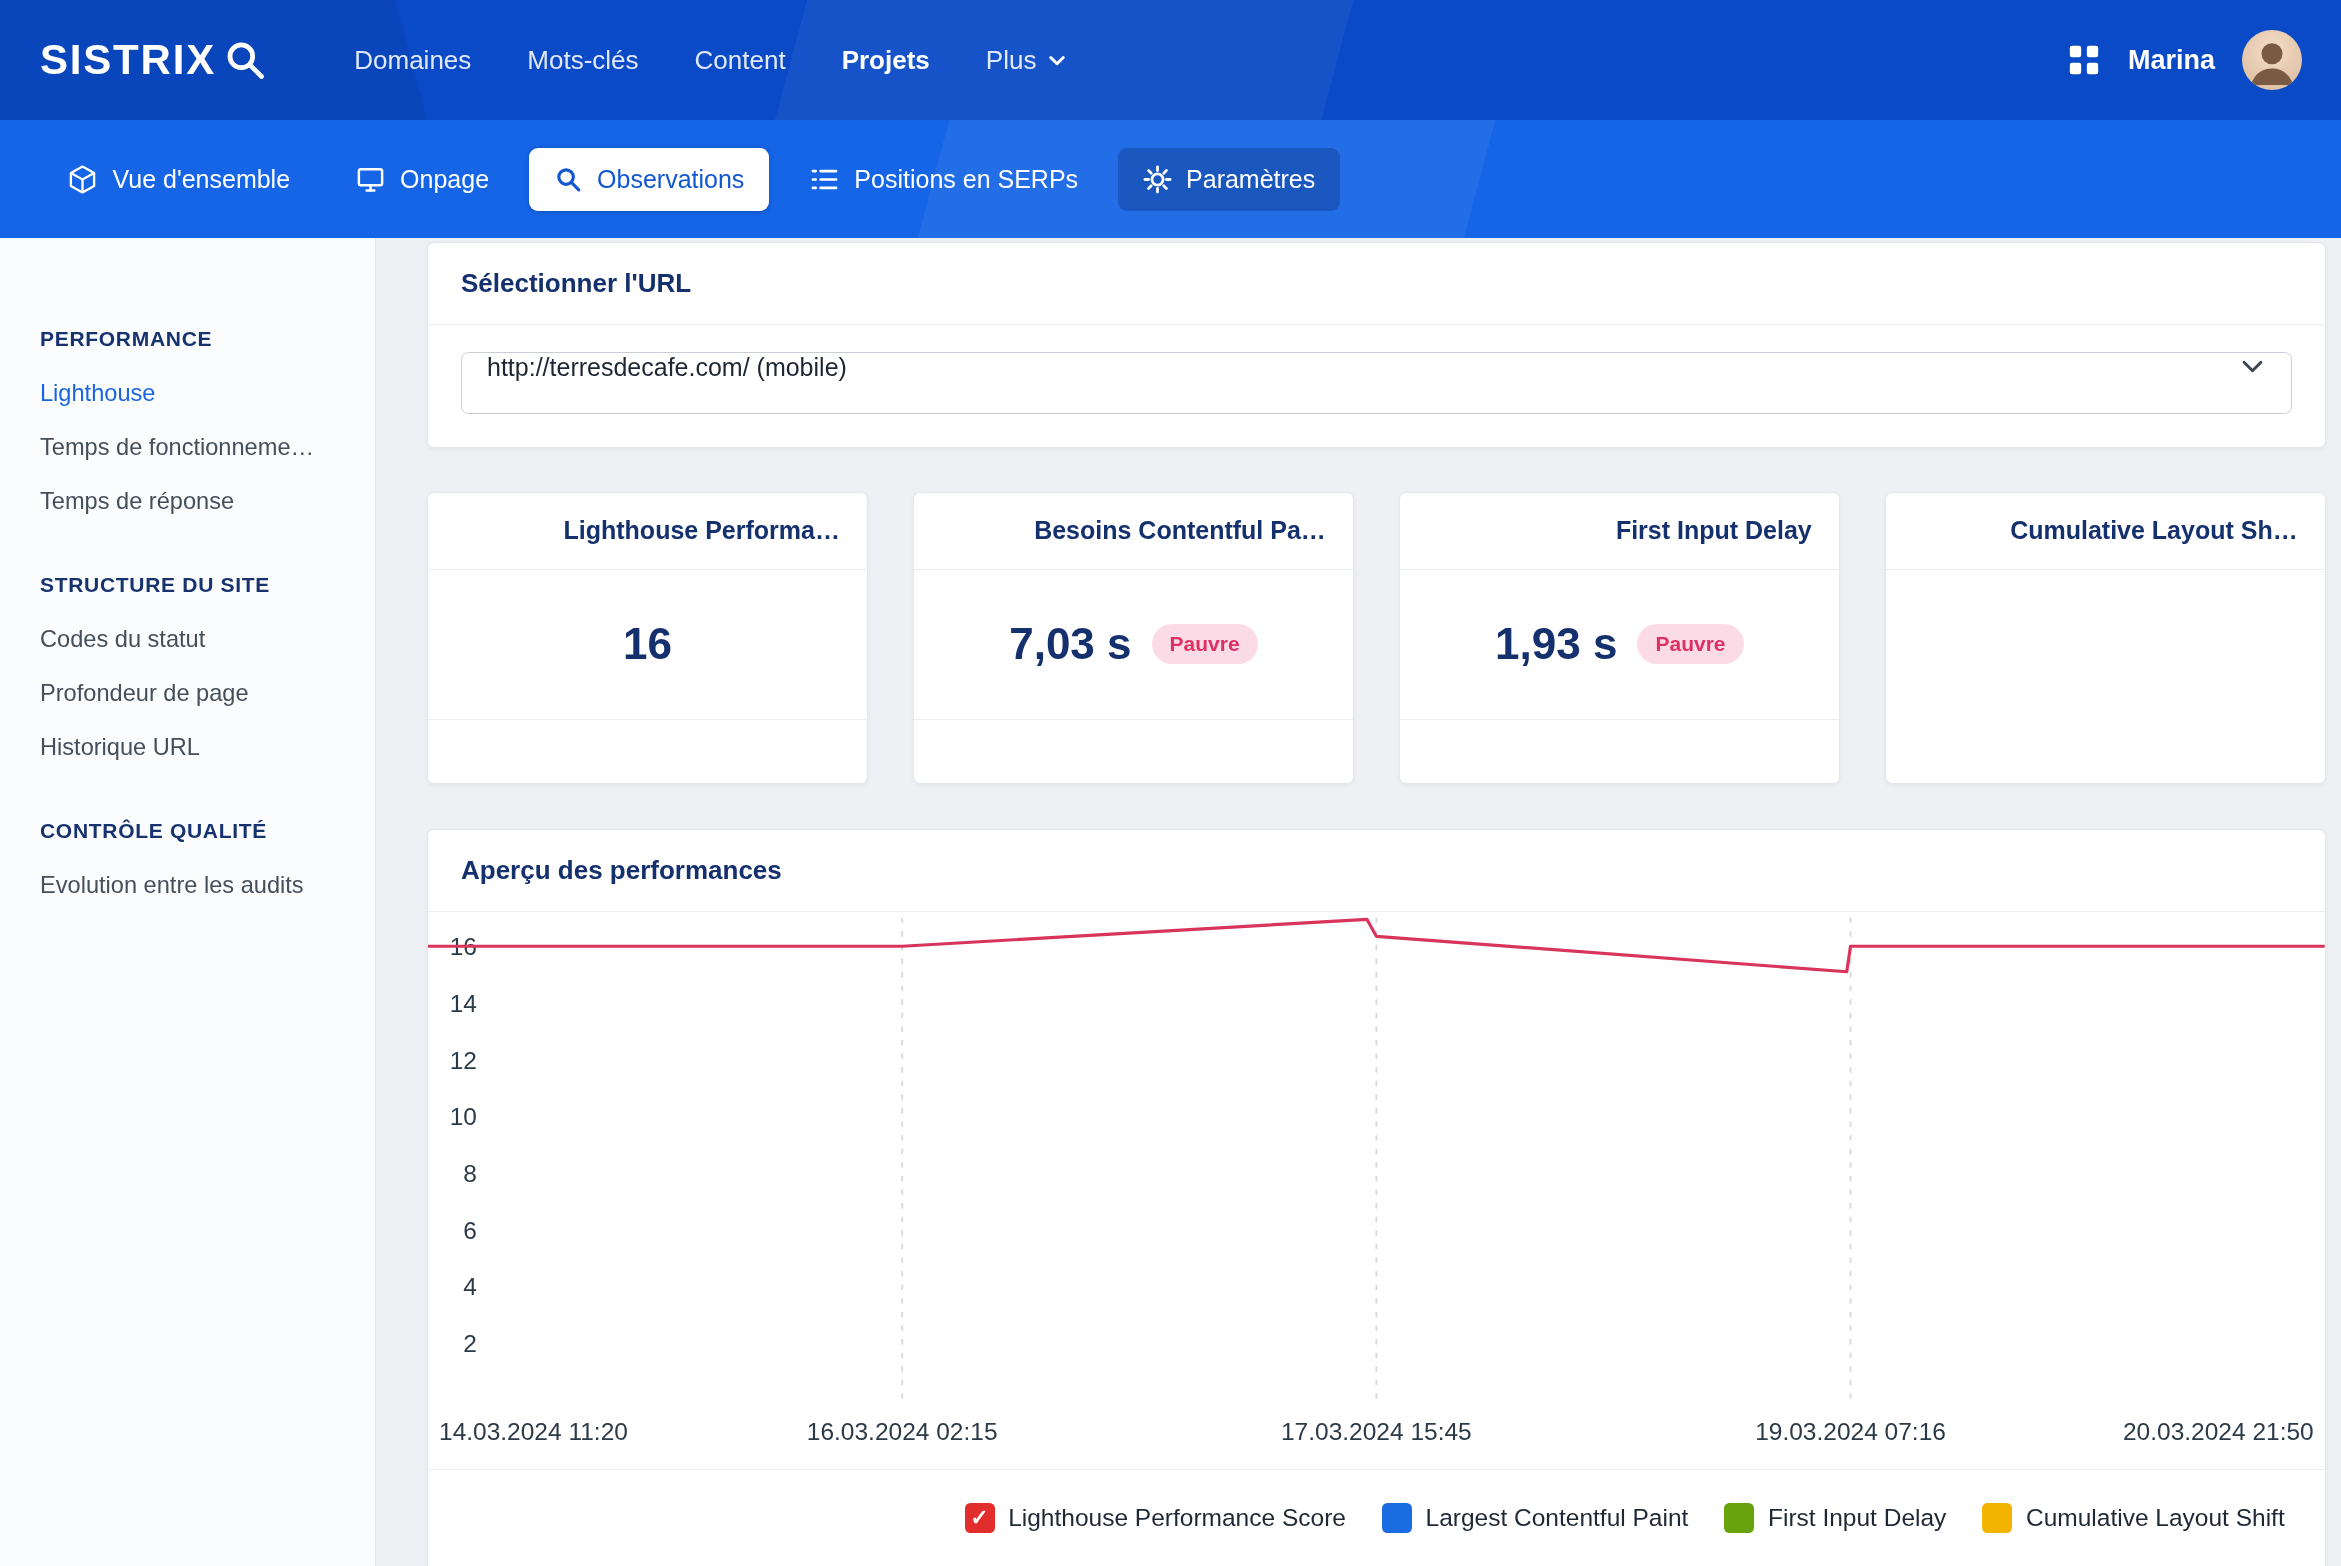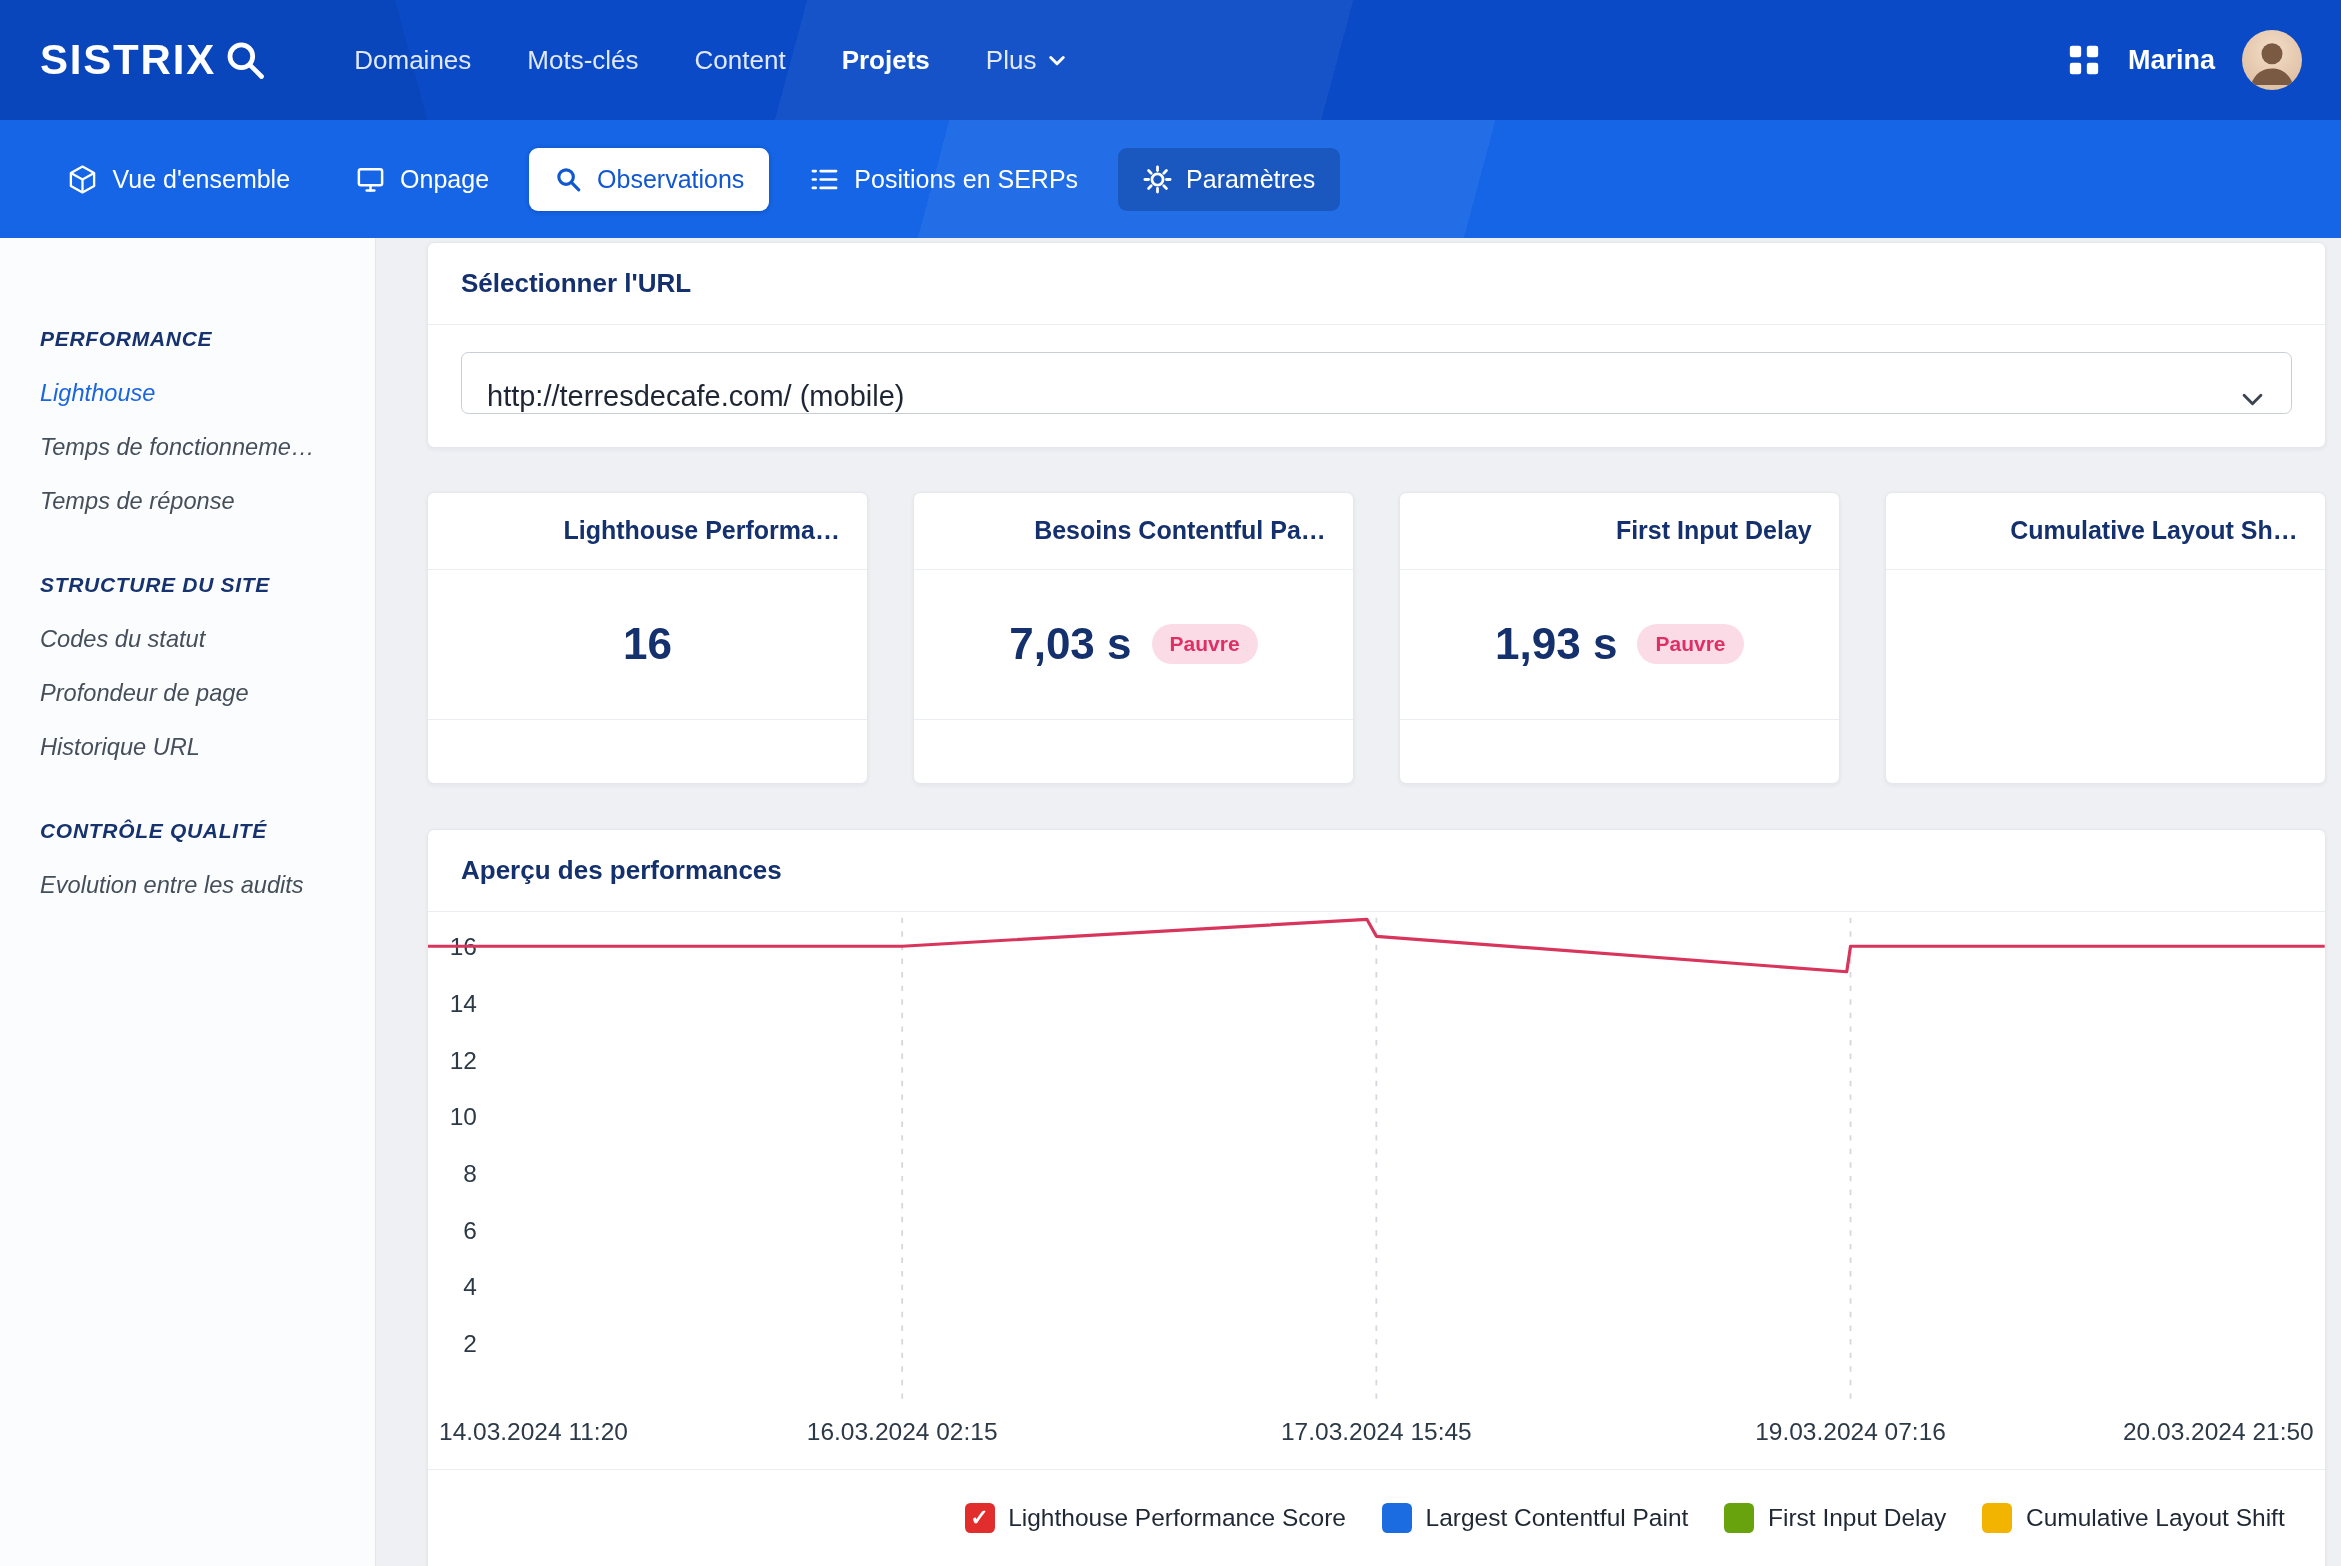--- a/index.html
+++ b/index.html
@@ -30,38 +30,38 @@
     background-color:#1565e6;
     background-image: linear-gradient(105deg, transparent 40%, rgba(255,255,255,0.06) 40%, rgba(255,255,255,0.06) 63%, transparent 63%);
   }
   .tab { display:flex; align-items:center; gap:14.5px; color:#fff; font-size:25px;
     padding:17px 25px; border-radius:9px; cursor:pointer; white-space:nowrap; }
   .tab.active { background:#fff; color:#1157d0; box-shadow:0 0.9px 4.5px rgba(0,20,80,0.25); }
   .tab.dark { background:rgba(3,28,90,0.28); }
 
   
   .layout { display:flex; height:1329px; }
-  .sidebar { width:376px; flex:0 0 376px; background:#fbfcfd; border-right:0.9px solid #e3e6ea; padding:89px 0 0 40px;font-style:italic; }
+  .sidebar { width:376px; flex:0 0 376px; background:#fbfcfd; border-right:0.9px solid #e3e6ea; padding:89px 0 0 40px; }
   .side-section { margin-bottom:58px; }
   .side-heading { font-size:21px; font-weight:700; color:#16326f; letter-spacing:0.7px; margin-bottom:29px; }
   .side-item { font-size:23.6px; color:#454f5b; margin-bottom:27px; width:304px;
     overflow:hidden; text-overflow:ellipsis; white-space:nowrap; cursor:pointer; }
   .side-item.active { color:#1a66e0; }
 
   .main { flex:1; padding:3.6px 16.3px 0 51px; min-width:0; }
 
   .card { background:#fff; border:0.9px solid #e4e7ec; border-radius:7.3px; box-shadow:0 1.8px 4.5px rgba(25,39,80,0.05); }
   .card-head { padding:25px 33px; font-size:26px; font-weight:700; color:#14316e; border-bottom:0.9px solid #eaedf1;
     white-space:nowrap; overflow:hidden; text-overflow:ellipsis; }
 
   
   .url-body { padding:27px 33px 33px; }
   .select { height:62px; border:1.8px solid #c9ced6; border-radius:7.3px; background:#fff;
-    display:flex; align-items:flex-end; justify-content:space-between; padding:0 25px;
-    font-size:29px; color:#1e2633; cursor:pointer; }
+    display:flex; align-items:flex-start; justify-content:space-between; padding:0 25px;
+    font-size:25px; color:#1e2633; cursor:pointer; }
 
   
   .metrics { display:flex; gap:45px; margin-top:44px;text-align:right; }
   .metric-card { flex:1; min-width:0; display:flex; flex-direction:column; }
   .metric-head { padding:23.6px 27px; font-size:25px; font-weight:700; color:#14316e;
     border-bottom:0.9px solid #eaedf1; white-space:nowrap; overflow:hidden; text-overflow:ellipsis; }
   .metric-body { height:150px; display:flex; align-items:center; justify-content:center; gap:20px;
     border-bottom:0.9px solid #eaedf1; padding:0 14.5px; }
   .metric-value { font-size:44px; font-weight:700; color:#14316e; white-space:nowrap; }
   .badge { font-size:21px; font-weight:700; padding:8.2px 18px; border-radius:905px; white-space:nowrap; }

